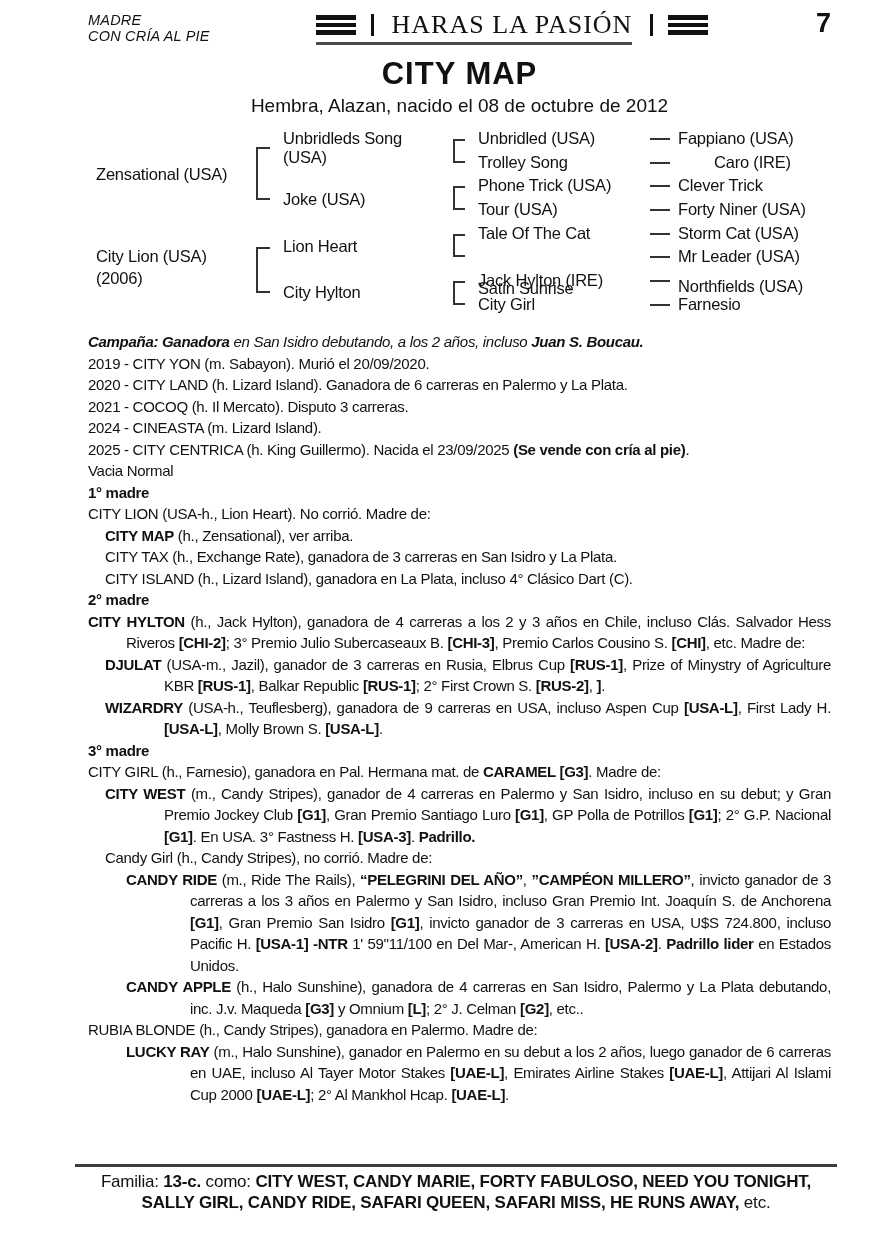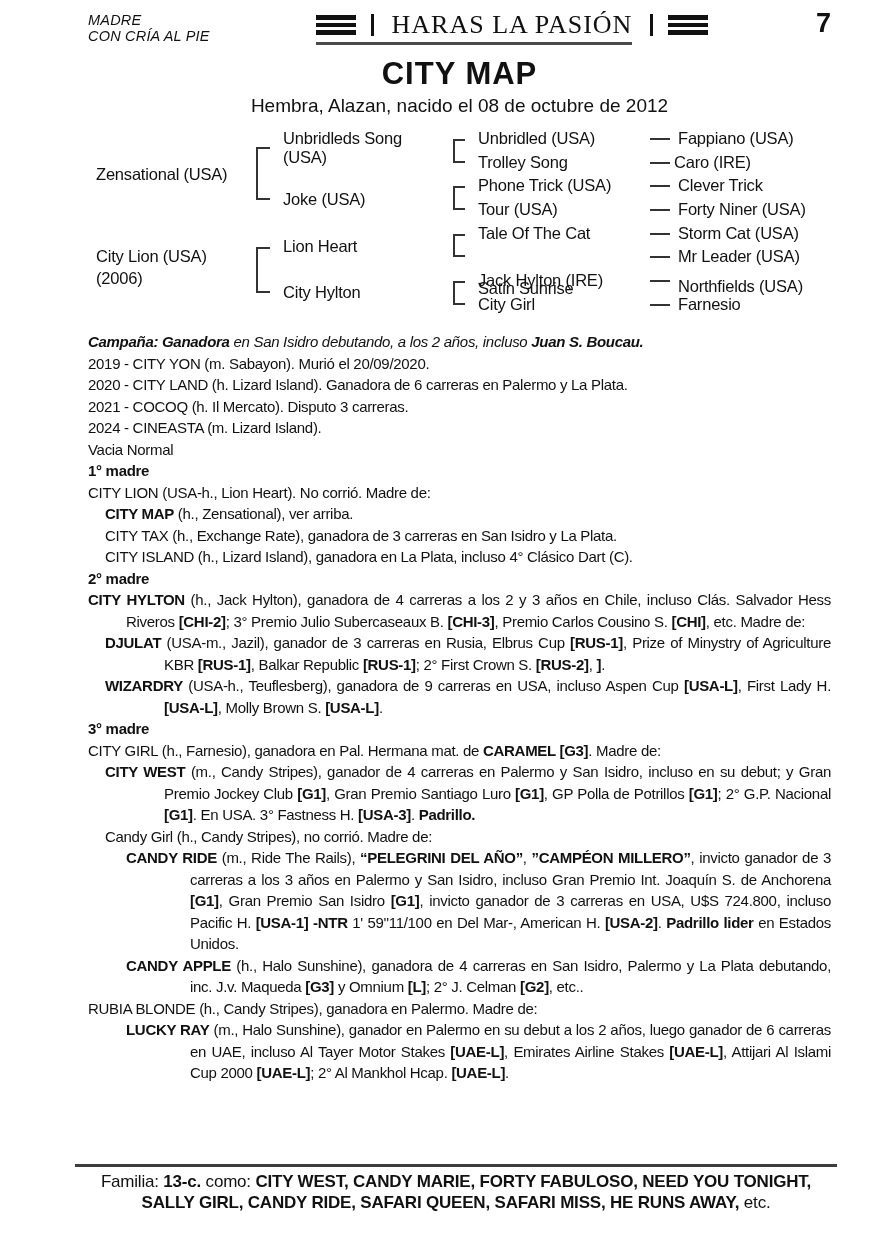--- a/index.html
+++ b/index.html
@@ -98,41 +98,42 @@
       <div class="nm" style="left: 390px; top: 28px;">Trolley Song</div>
       <div class="nm" style="left: 390px; top: 51px;">Phone Trick (USA)</div>
       <div class="nm" style="left: 390px; top: 75px;">Tour (USA)</div>
       <div class="nm" style="left: 390px; top: 99px;">Tale Of The Cat</div>
       <div class="nm" style="left: 390px; top: 134px; margin-top: 20px;">Satin Sunrise</div>
       <div class="nm" style="left: 390px; top: 146px;">Jack Hylton (IRE)</div>
       <div class="nm" style="left: 390px; top: 170px;">City Girl</div>
       <div class="dash" style="left: 562px; top: 13px;"></div>
       <div class="nm" style="left: 590px; top: 4px;">Fappiano (USA)</div>
       <div class="dash" style="left: 562px; top: 37px;"></div>
-      <div class="nm" style="left: 586px; top: 28px;">Caro (IRE)</div>
+      <div class="nm" style="left: 626px; top: 28px;">Caro (IRE)</div>
       <div class="dash" style="left: 562px; top: 60px;"></div>
       <div class="nm" style="left: 590px; top: 51px;">Clever Trick</div>
       <div class="dash" style="left: 562px; top: 84px;"></div>
       <div class="nm" style="left: 590px; top: 75px;">Forty Niner (USA)</div>
       <div class="dash" style="left: 562px; top: 108px;"></div>
       <div class="nm" style="left: 590px; top: 99px;">Storm Cat (USA)</div>
       <div class="dash" style="left: 562px; top: 131px;"></div>
       <div class="nm" style="left: 590px; top: 122px;">Mr Leader (USA)</div>
       <div class="dash" style="left: 562px; top: 155px;"></div>
       <div class="nm" style="left: 590px; top: 152px;">Northfields (USA)</div>
       <div class="dash" style="left: 562px; top: 179px;"></div>
       <div class="nm" style="left: 590px; top: 170px;">Farnesio</div>
     </div>
 
   <main class="bodytext" id="body-paragraphs">
       <p class="para lvl0"><span class="b i">Campaña: </span><span class="b i">Ganadora </span><span class="i">en San Isidro debutando, a los 2 años, incluso </span><span class="b i">Juan S. Boucau.</span></p>
       <p class="para lvl0"><span>2019 - CITY YON (m. Sabayon).  Murió el 20/09/2020.</span></p>
       <p class="para lvl0"><span>2020 - CITY LAND (h. Lizard Island). Ganadora de 6 carreras en Palermo y La Plata.</span></p>
       <p class="para lvl0"><span>2021 - COCOQ (h. Il Mercato). Disputo 3 carreras.</span></p>
       <p class="para lvl0"><span>2024 - CINEASTA (m. Lizard Island).</span></p>
+      <p class="para lvl0"><span>2025 - CITY CENTRICA (h. King Guillermo). Nacida el 23/09/2025 </span><span class="b">(Se vende con cría al pie)</span><span>.</span></p>
       <p class="para lvl0"><span>Vacia Normal</span></p>
       <p class="para lvl0"><span class="b">1° madre</span></p>
       <p class="para lvl0"><span>CITY LION (USA-h., Lion Heart). No corrió. Madre de:</span></p>
       <p class="para lvl1"><span class="b">CITY MAP</span><span> (h., Zensational), ver arriba.</span></p>
       <p class="para lvl1"><span>CITY TAX (h., Exchange Rate), ganadora de 3 carreras en San Isidro y La Plata.</span></p>
       <p class="para lvl1"><span>CITY ISLAND (h., Lizard Island), ganadora en La Plata, incluso 4° Clásico Dart (C).</span></p>
       <p class="para lvl0"><span class="b">2° madre</span></p>
       <p class="para lvl0"><span class="b">CITY HYLTON</span><span> (h., Jack Hylton), ganadora de 4 carreras a los 2 y 3 años en Chile, incluso Clás. Salvador Hess Riveros </span><span class="b">[CHI-2]</span><span>; 3° Premio Julio Subercaseaux B. </span><span class="b">[CHI-3]</span><span>, Premio Carlos Cousino S. </span><span class="b">[CHI]</span><span>, etc. Madre de:</span></p>
       <p class="para lvl1"><span class="b">DJULAT</span><span> (USA-m., Jazil), ganador de 3 carreras en Rusia, Elbrus Cup </span><span class="b">[RUS-1]</span><span>, Prize of Minystry of Agriculture KBR </span><span class="b">[RUS-1]</span><span>, Balkar Republic </span><span class="b">[RUS-1]</span><span>; 2° First Crown S. </span><span class="b">[RUS-2]</span><span>, </span><span class="b">]</span><span>.</span></p>
       <p class="para lvl1"><span class="b">WIZARDRY</span><span> (USA-h., Teuflesberg), ganadora de 9 carreras en USA, incluso Aspen Cup </span><span class="b">[USA-L]</span><span>, First Lady H. </span><span class="b">[USA-L]</span><span>, Molly Brown S. </span><span class="b">[USA-L]</span><span>.</span></p>

